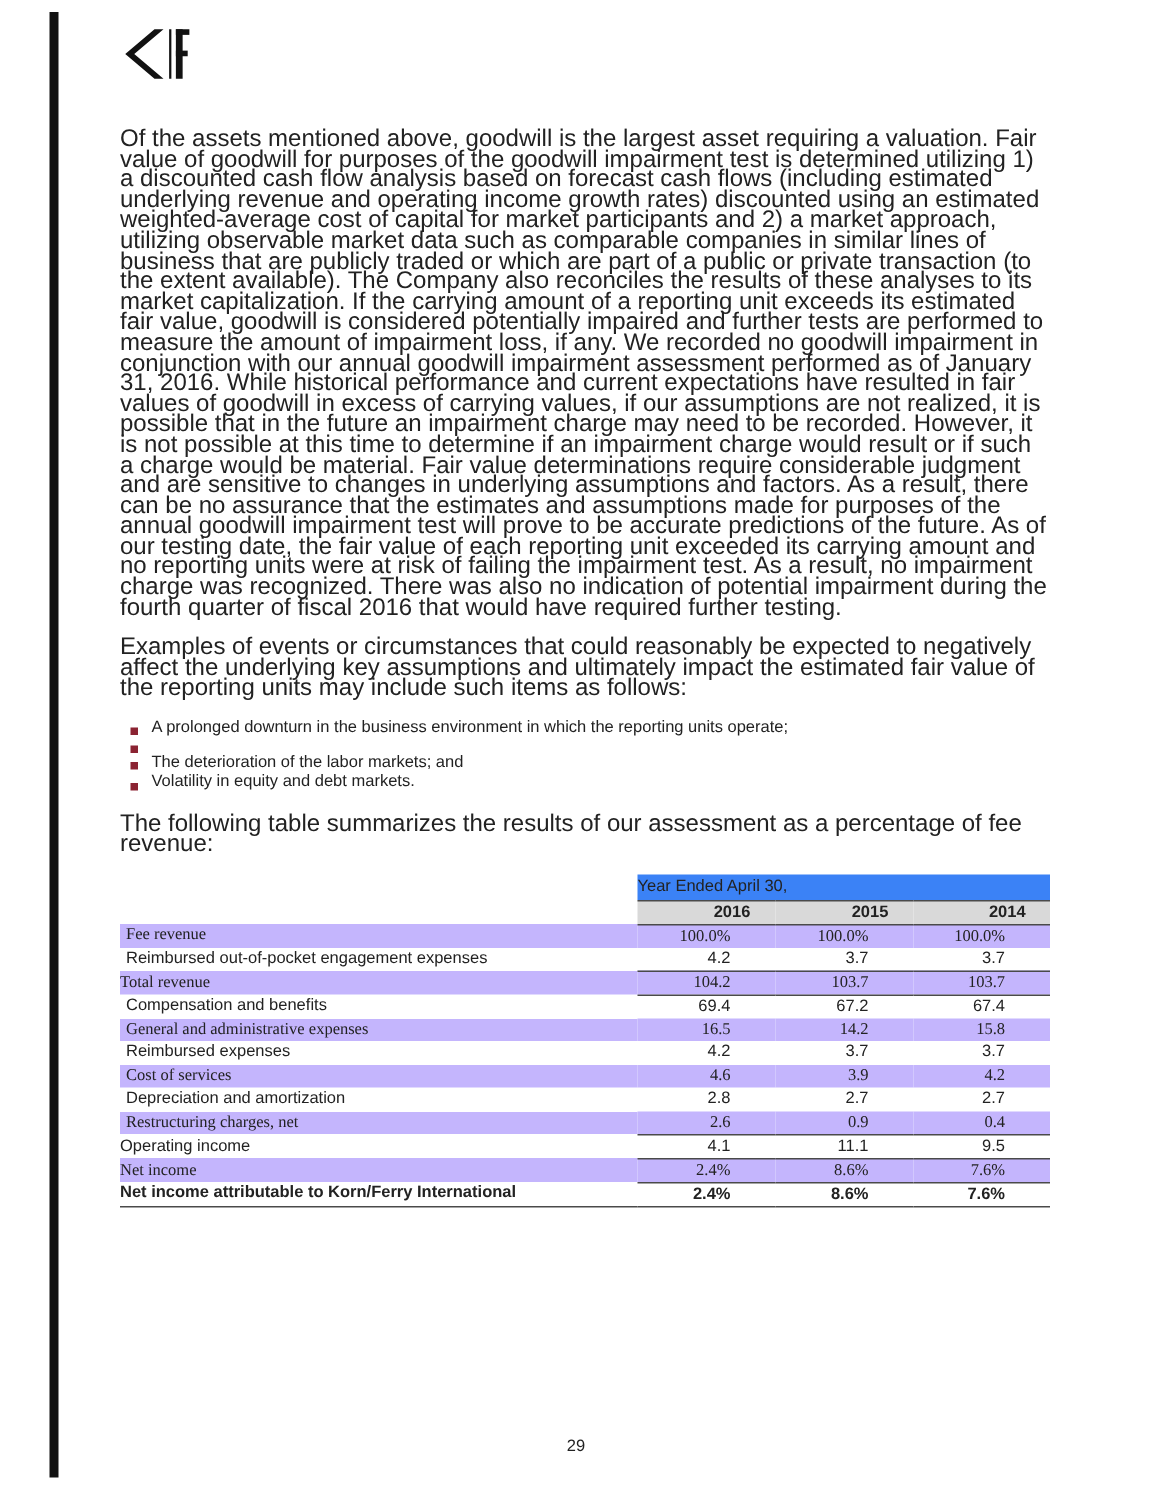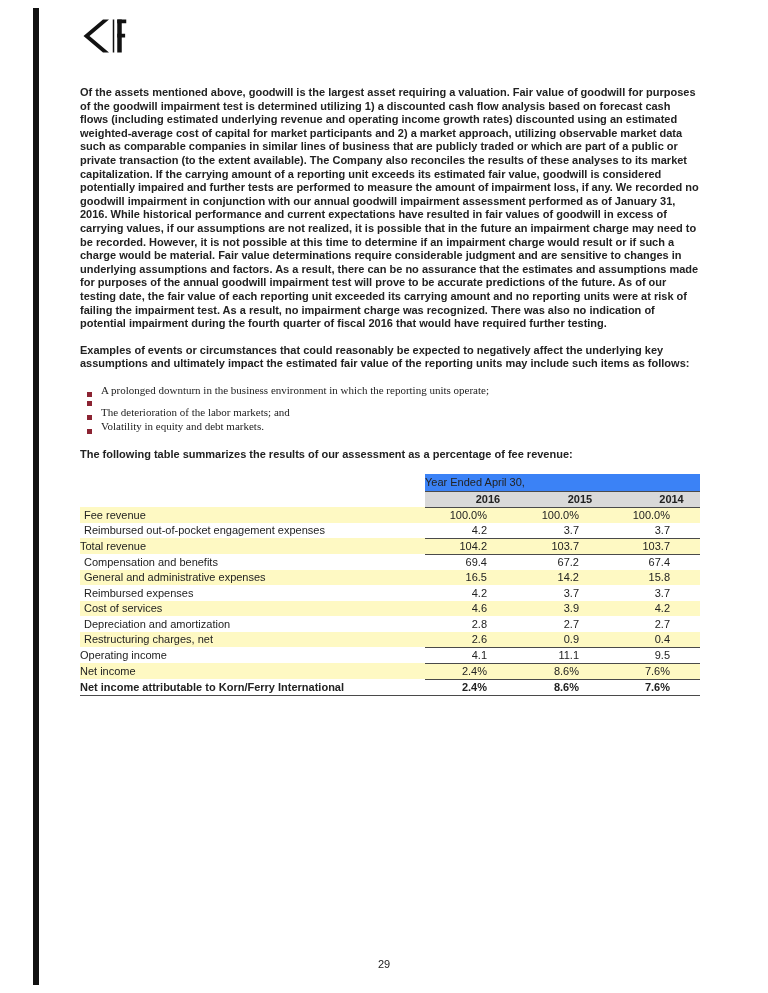--- a/index.html
+++ b/index.html
@@ -8,34 +8,34 @@
 
   .page { position:relative; width:768px; height:993px; background:#ffffff; overflow:hidden; }
 
   .edge-bar { position:absolute; left:33px; top:8px; width:6px; height:977px; background:#121212; }
 
   .logo-wrap { position:absolute; left:79px; top:16px; width:50px; height:42px; }
   .logo-wrap svg { display:block; }
 
   .content { position:absolute; left:80px; top:86px; width:620px; }
 
-  .body-text { font-size:11px; line-height:13.6px; margin-bottom:13px; color:#222222;font-weight:bold; }
+  .body-text { font-size:16px; line-height:13.6px; margin-bottom:13px; color:#222222; }
 
   .bullets { list-style:none; margin:0 0 14px 7px; }
-  .bullets li { display:flex; align-items:flex-end; font-size:11px; line-height:13.6px;font-family:Liberation Serif, serif; }
+  .bullets li { display:flex; align-items:center; font-size:11px; line-height:13.6px; }
   .bullet-marker { width:5px; height:5px; margin:4px 9px 0 0; flex:0 0 auto; }
 
   .section-heading { font-size:12.5px; font-weight:bold; color:#1a1a1a; margin:16px 0 12px 0; }
 
   .results-table { border-collapse:collapse; width:620px; font-size:11px; table-layout:fixed; margin-top:4px; }
   .results-table td { height:15.5px; line-height:15px; vertical-align:middle; padding:0; }
   .results-table td.label { padding-left:4px; white-space:nowrap; overflow:hidden; }
   .results-table td.label.indent { padding-left:0; }
   .results-table td.num { text-align:right; padding-right:30px; white-space:nowrap; }
-  .results-table tr.shaded td { background:#fef9c3; }
+  .results-table tr.shaded td { background:#c4b5fd;font-family:Liberation Serif, serif; }
   .results-table td.spanner { text-align:left; font-weight:normal; background:#3b82f6; border-bottom:1px solid #4a4a4a; height:17px; }
   .results-table td.year { text-align:center; font-weight:bold; background:#d9d9d9; border-bottom:1px solid #4a4a4a; padding-right:14px; height:16px;padding-left:48px; }
   .results-table tr.rule td.num { border-bottom:1px solid #4a4a4a; }
   .results-table tr.final td { border-bottom:1px solid #4a4a4a;font-weight:bold; }
 
   .page-footer { position:absolute; left:0; right:0; top:958px; text-align:center; font-size:11px; color:#222222; }
 </style>
 </head>
 <body>
 

